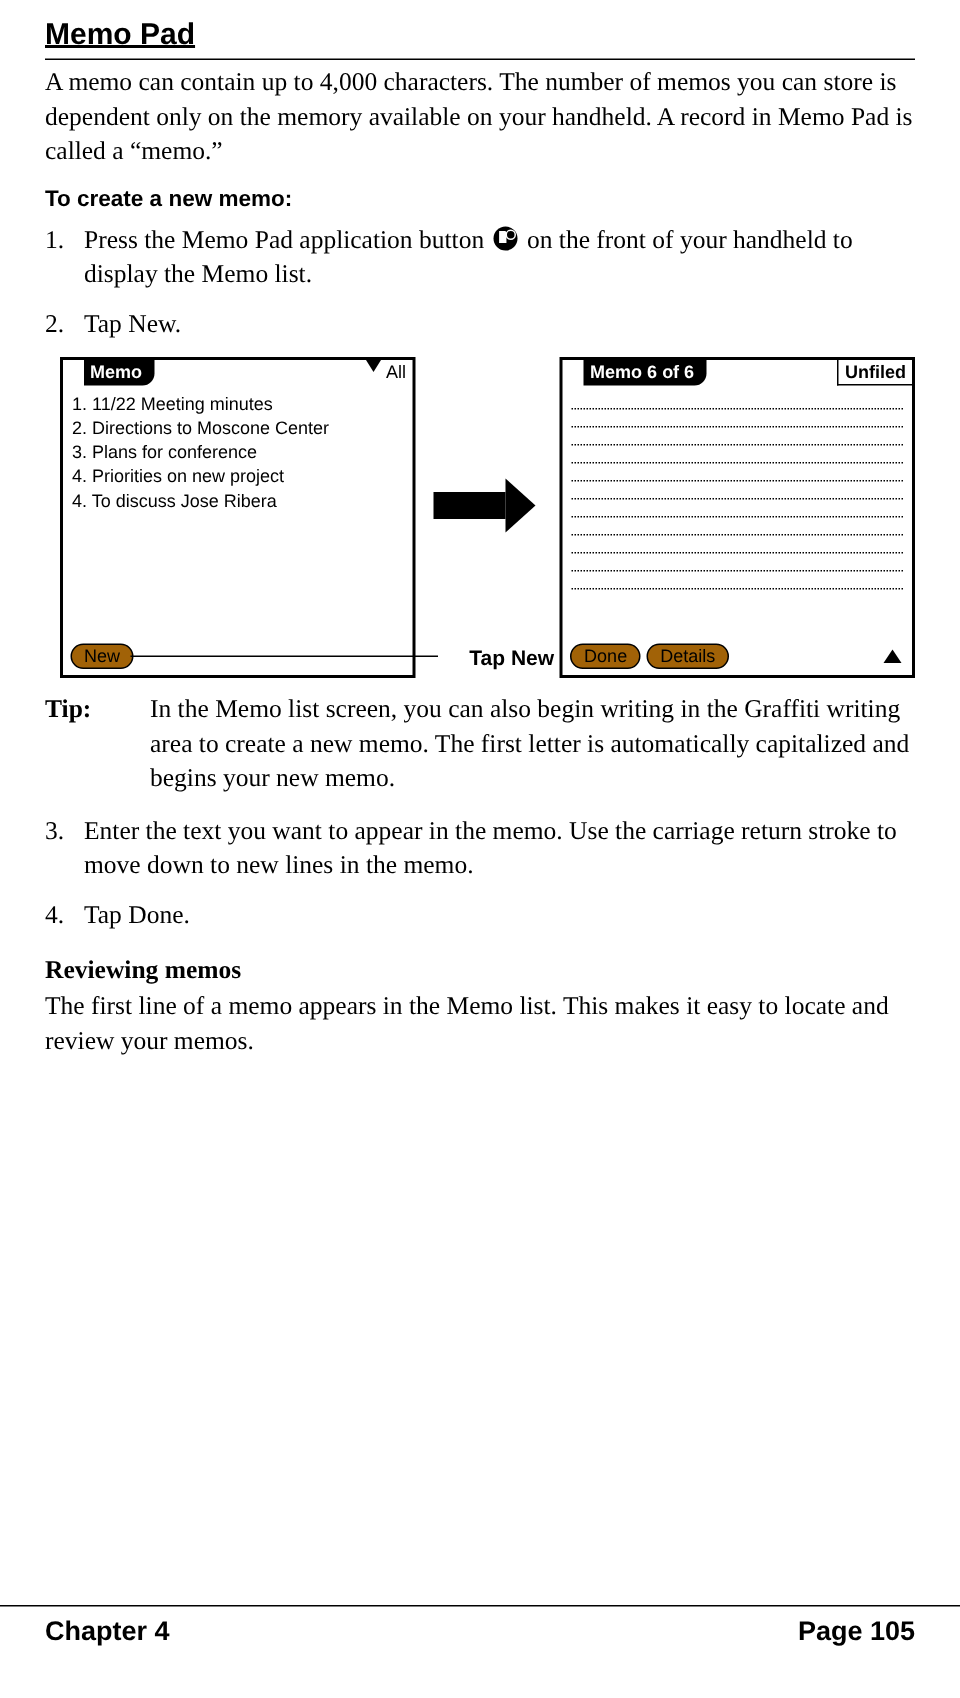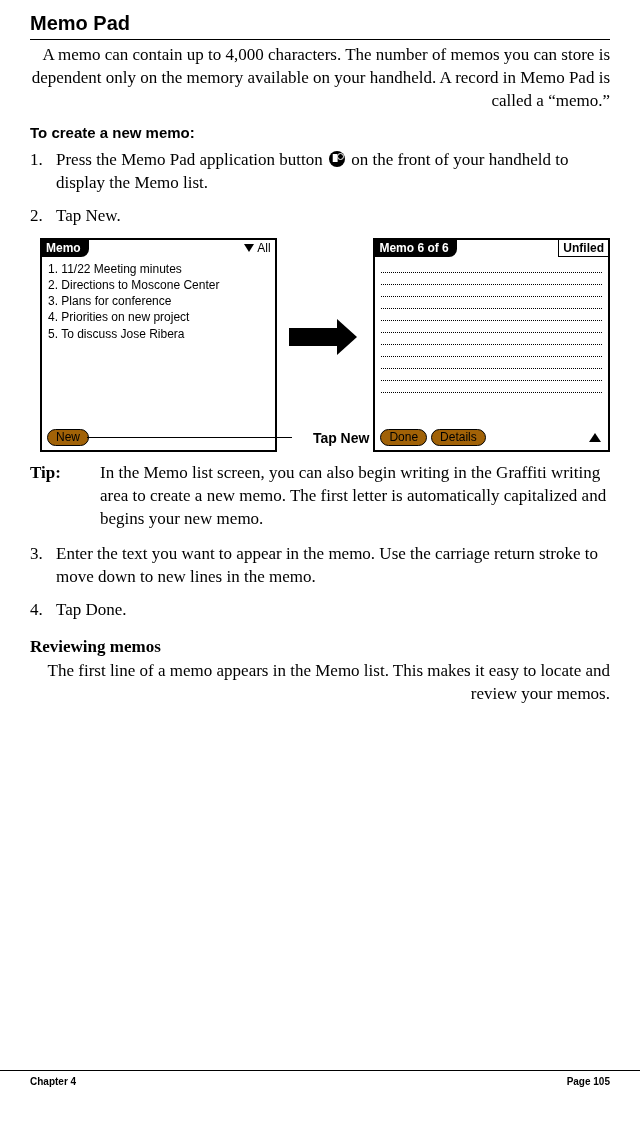--- a/index.html
+++ b/index.html
@@ -17,22 +17,23 @@
     box-sizing: border-box;
     min-height: 1070px;
   }
   .section-title {
     font-family: "Trebuchet MS", "Lucida Sans", Arial, sans-serif;
     font-weight: bold;
     font-size: 20px;
     border-bottom: 1.5px solid #000;
     padding-bottom: 2px;
     margin-bottom: 4px;
-  }
-  .body-text { margin: 0 0 10px 0; text-align: right; }
+    text-decoration: underline;
+  }
+  .body-text { margin: 0 0 10px 0; }
   .sub-head {
     font-family: "Trebuchet MS", "Lucida Sans", Arial, sans-serif;
     font-weight: bold;
     font-size: 15px;
     margin: 10px 0 6px 0;
   }
   .num-step { display: flex; margin: 0 0 10px 0; }
   .num-step .num { width: 26px; flex: 0 0 26px; }
   .num-step .txt { flex: 1; }
   .icon-inline {
@@ -68,31 +69,31 @@
     margin: 10px 0 10px 10px;
   }
   .palm-screen {
     width: 240px;
     border: 2px solid #000;
     background: #fff;
     font-family: "Arial", sans-serif;
     font-size: 12px;
     box-sizing: border-box;
   }
-  .palm-topbar { display: flex; height: 17px; }
+  .palm-topbar { display: flex; height: 17px; margin-left: 14px; }
   .palm-tab-black {
     background: #000; color: #fff;
     font-weight: bold;
     padding: 1px 8px 1px 4px;
     border-bottom-right-radius: 8px;
     display: flex; align-items: center;
   }
   .palm-tab-right {
     margin-left: auto;
-    display: flex; align-items: center;
+    display: flex; 
     padding-right: 4px;
     gap: 3px;
   }
   .palm-tab-right.boxed {
     border-left: 1px solid #000;
     border-bottom: 1px solid #000;
     padding-left: 4px;
     font-weight: bold;
   }
   .tri-down {
@@ -172,21 +173,21 @@
   .sub-head2 {
     font-family: Liberation Serif, serif;
     font-weight: bold;
     font-size: 17px;
     margin: 14px 0 2px 0;
   }
   .footer {
     border-top: 1.5px solid #000;
     display: flex; justify-content: space-between;
     font-family: "Trebuchet MS", Arial, sans-serif;
-    font-size: 10px; font-weight: bold;
+    font-size: 18px; font-weight: bold;
     padding: 4px 30px 18px 30px;
   }
 </style>
 </head>
 <body>
 
 <div class="page">
 
   <div class="section-title">Memo Pad</div>
 
@@ -216,21 +217,21 @@
         <div class="palm-tab-right">
           <span class="tri-down"></span>
           <span>All</span>
         </div>
       </div>
       <div class="palm-body">
         <div class="memo-line">1.  11/22 Meeting minutes</div>
         <div class="memo-line">2.  Directions to Moscone Center</div>
         <div class="memo-line">3.  Plans for conference</div>
         <div class="memo-line">4.  Priorities on new project</div>
-        <div class="memo-line">5.  To discuss Jose Ribera</div>
+        <div class="memo-line">4.  To discuss Jose Ribera</div>
       </div>
       <div class="palm-bottom">
         <div class="pill-btn">New</div>
       </div>
     </div>
 
     <div class="arrow-block">
       <div class="big-arrow"></div>
       <div class="lead-line"></div>
       <div class="tap-new-label">Tap New</div>

